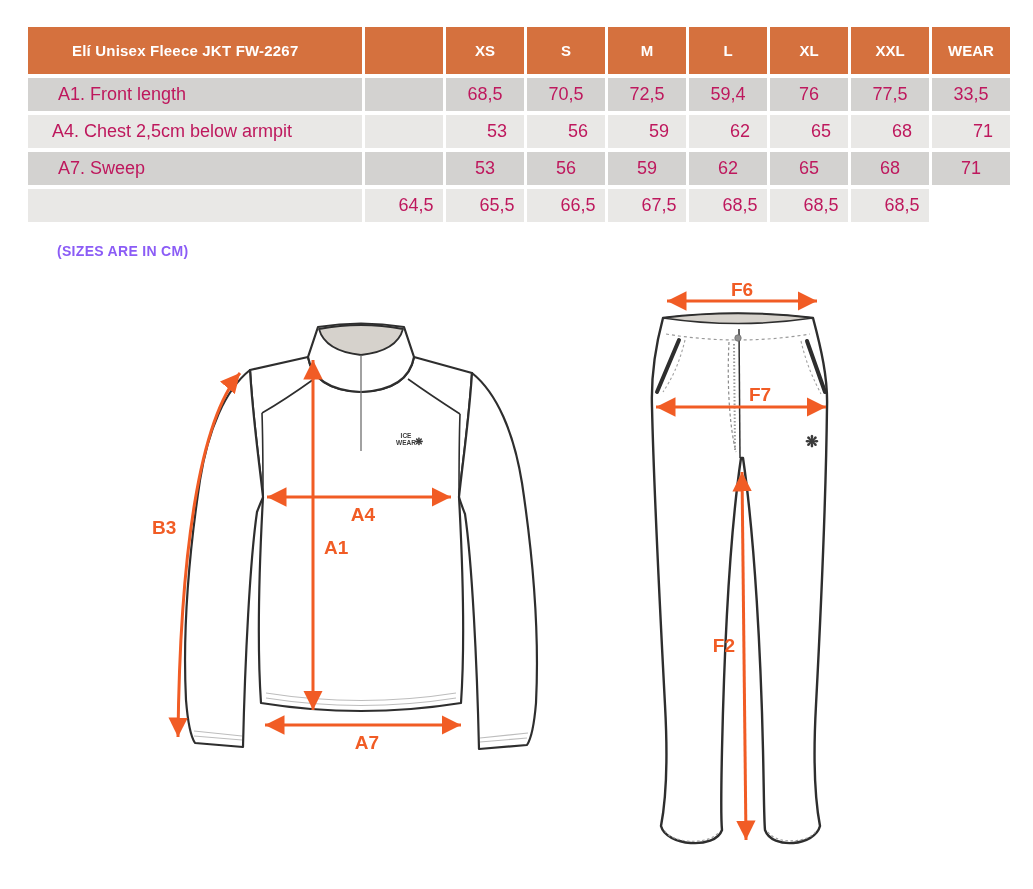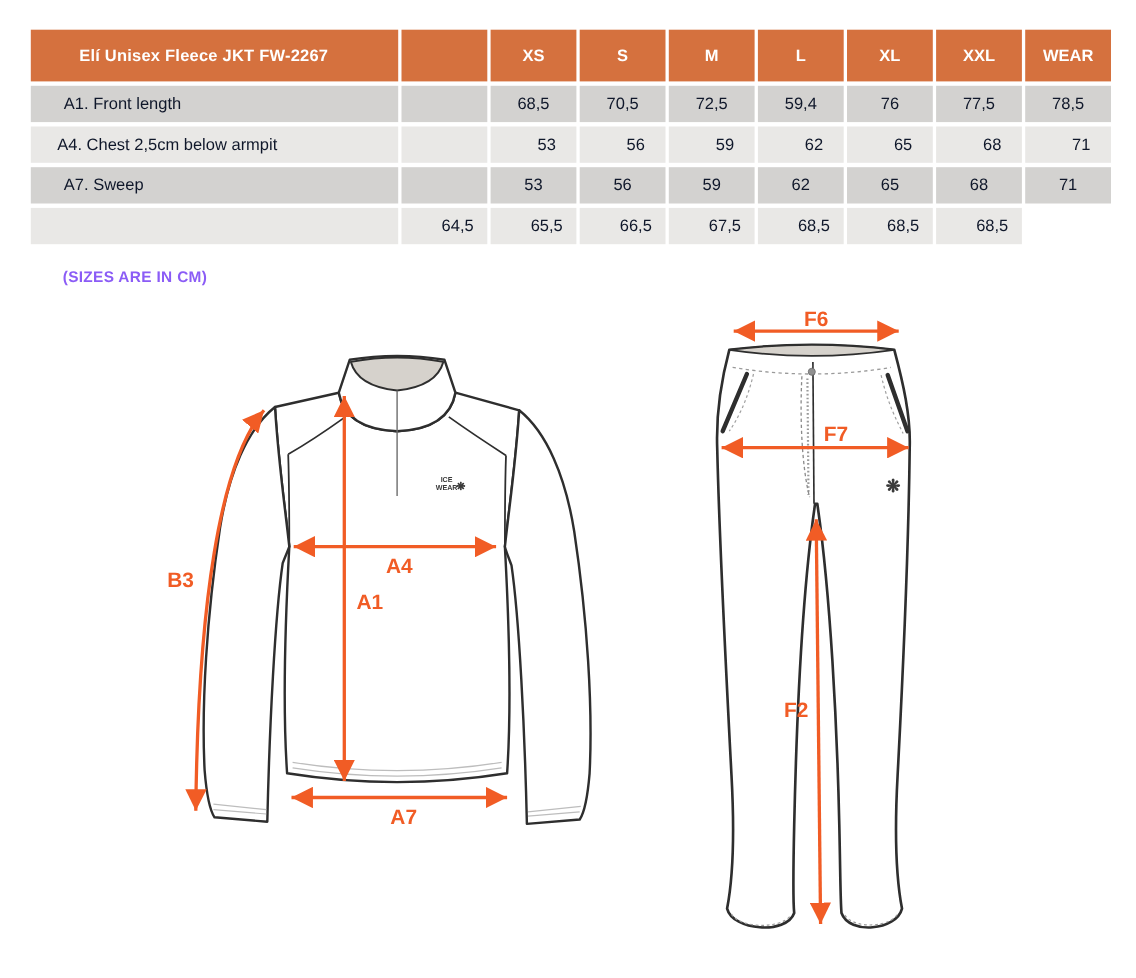--- a/index.html
+++ b/index.html
@@ -13,21 +13,21 @@
   .size-table {
     position:absolute; left:28px; top:27px;
     display:grid;
     grid-template-columns:334px 78px repeat(7, 78px);
     grid-template-rows:47px repeat(4, 33px);
     gap:4px 3px;
     background:#ffffff;
   }
   .cell {
     display:flex; align-items:center; justify-content:center;
-    font-size:15px; color:#0f172a; white-space:nowrap;
+    font-size:18px; color:#be185d; white-space:nowrap;
   }
   .cell.head {
     background:#d5713e; color:#ffffff; font-weight:bold; font-size:15px;
   }
   .cell.title {
     justify-content:flex-start; padding-left:44px; letter-spacing:.2px;
   }
   .cell.label {
     justify-content:flex-start; padding-left:30px;
   }
@@ -70,21 +70,21 @@
     <div class="cell head">WEAR</div>
 
     <div class="cell shade-a label">A1. Front length</div>
     <div class="cell shade-a"></div>
     <div class="cell shade-a">68,5</div>
     <div class="cell shade-a">70,5</div>
     <div class="cell shade-a">72,5</div>
     <div class="cell shade-a">59,4</div>
     <div class="cell shade-a">76</div>
     <div class="cell shade-a">77,5</div>
-    <div class="cell shade-a">78,5</div>
+    <div class="cell shade-a">33,5</div>
 
     <div class="cell shade-b label">A4. Chest 2,5cm below armpit</div>
     <div class="cell shade-b"></div>
     <div class="cell shade-b">53</div>
     <div class="cell shade-b">56</div>
     <div class="cell shade-b">59</div>
     <div class="cell shade-b">62</div>
     <div class="cell shade-b">65</div>
     <div class="cell shade-b">68</div>
     <div class="cell shade-b">71</div>

